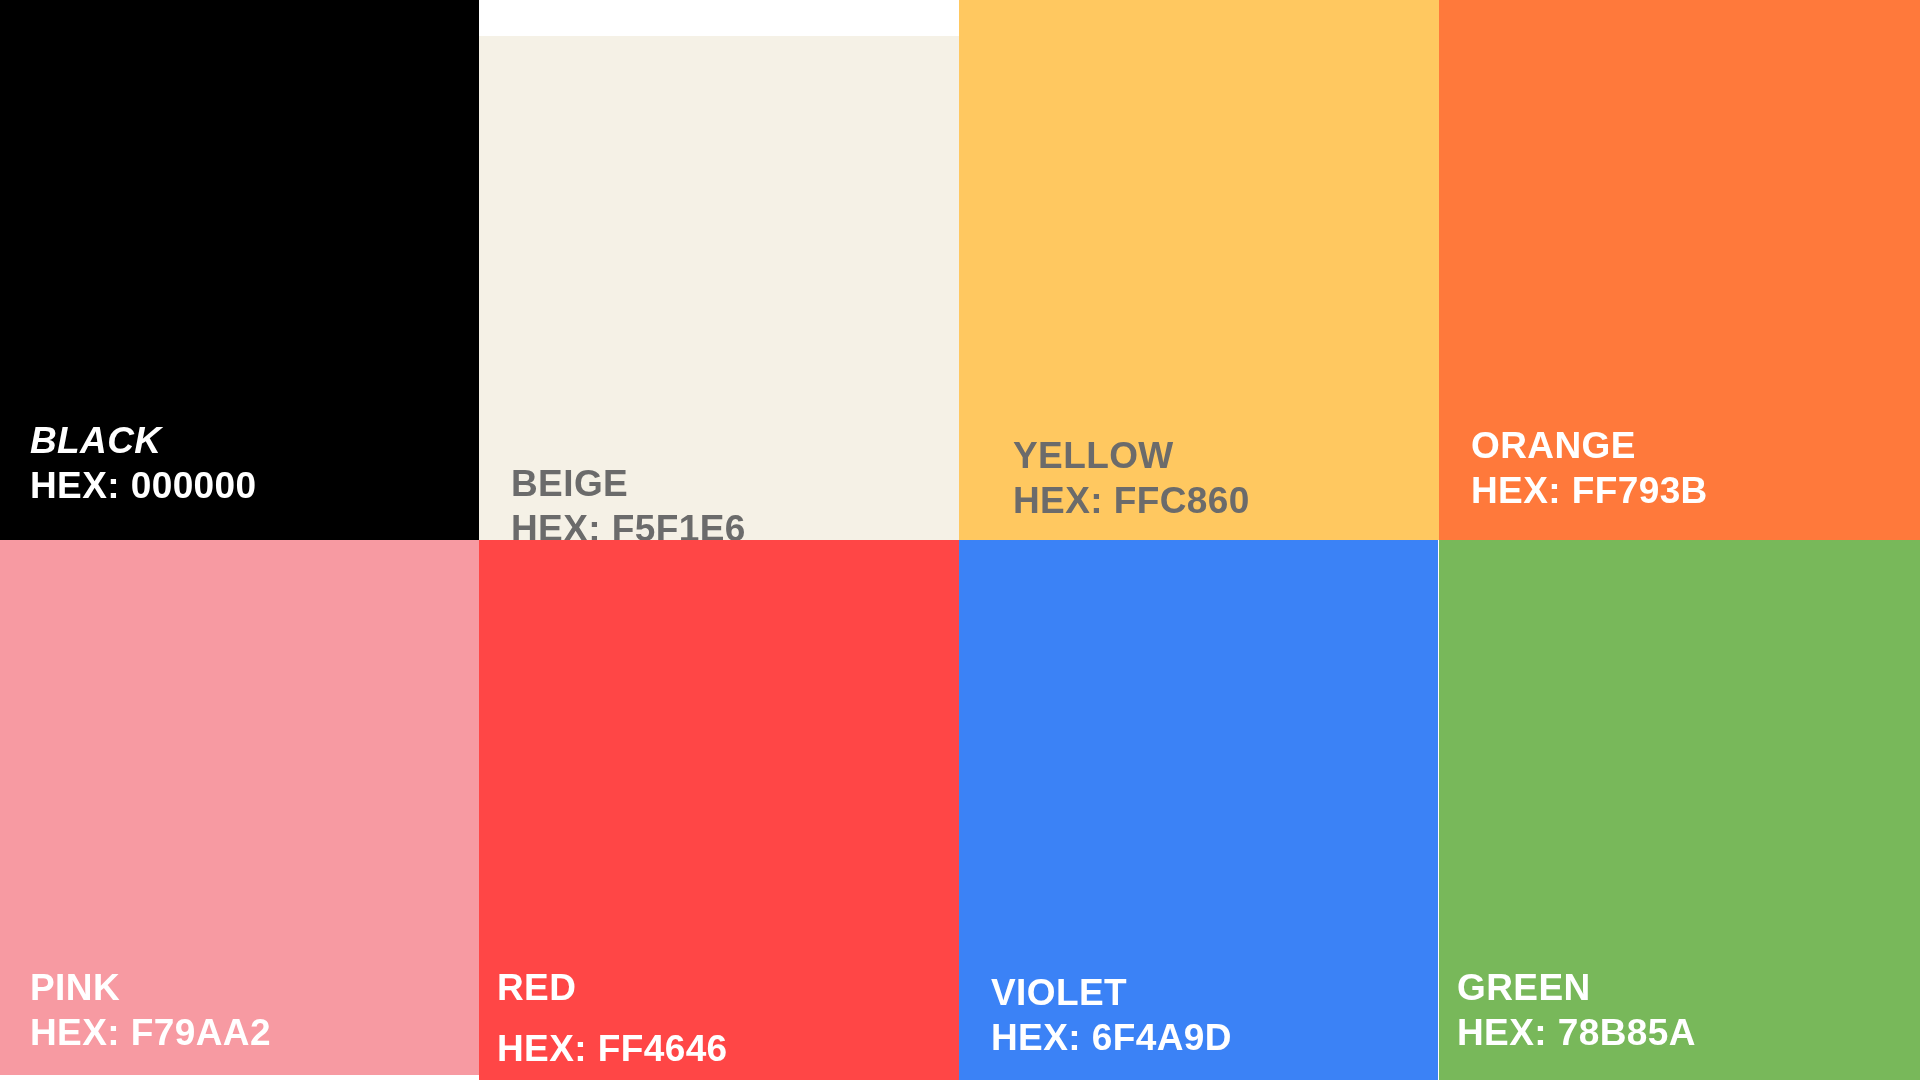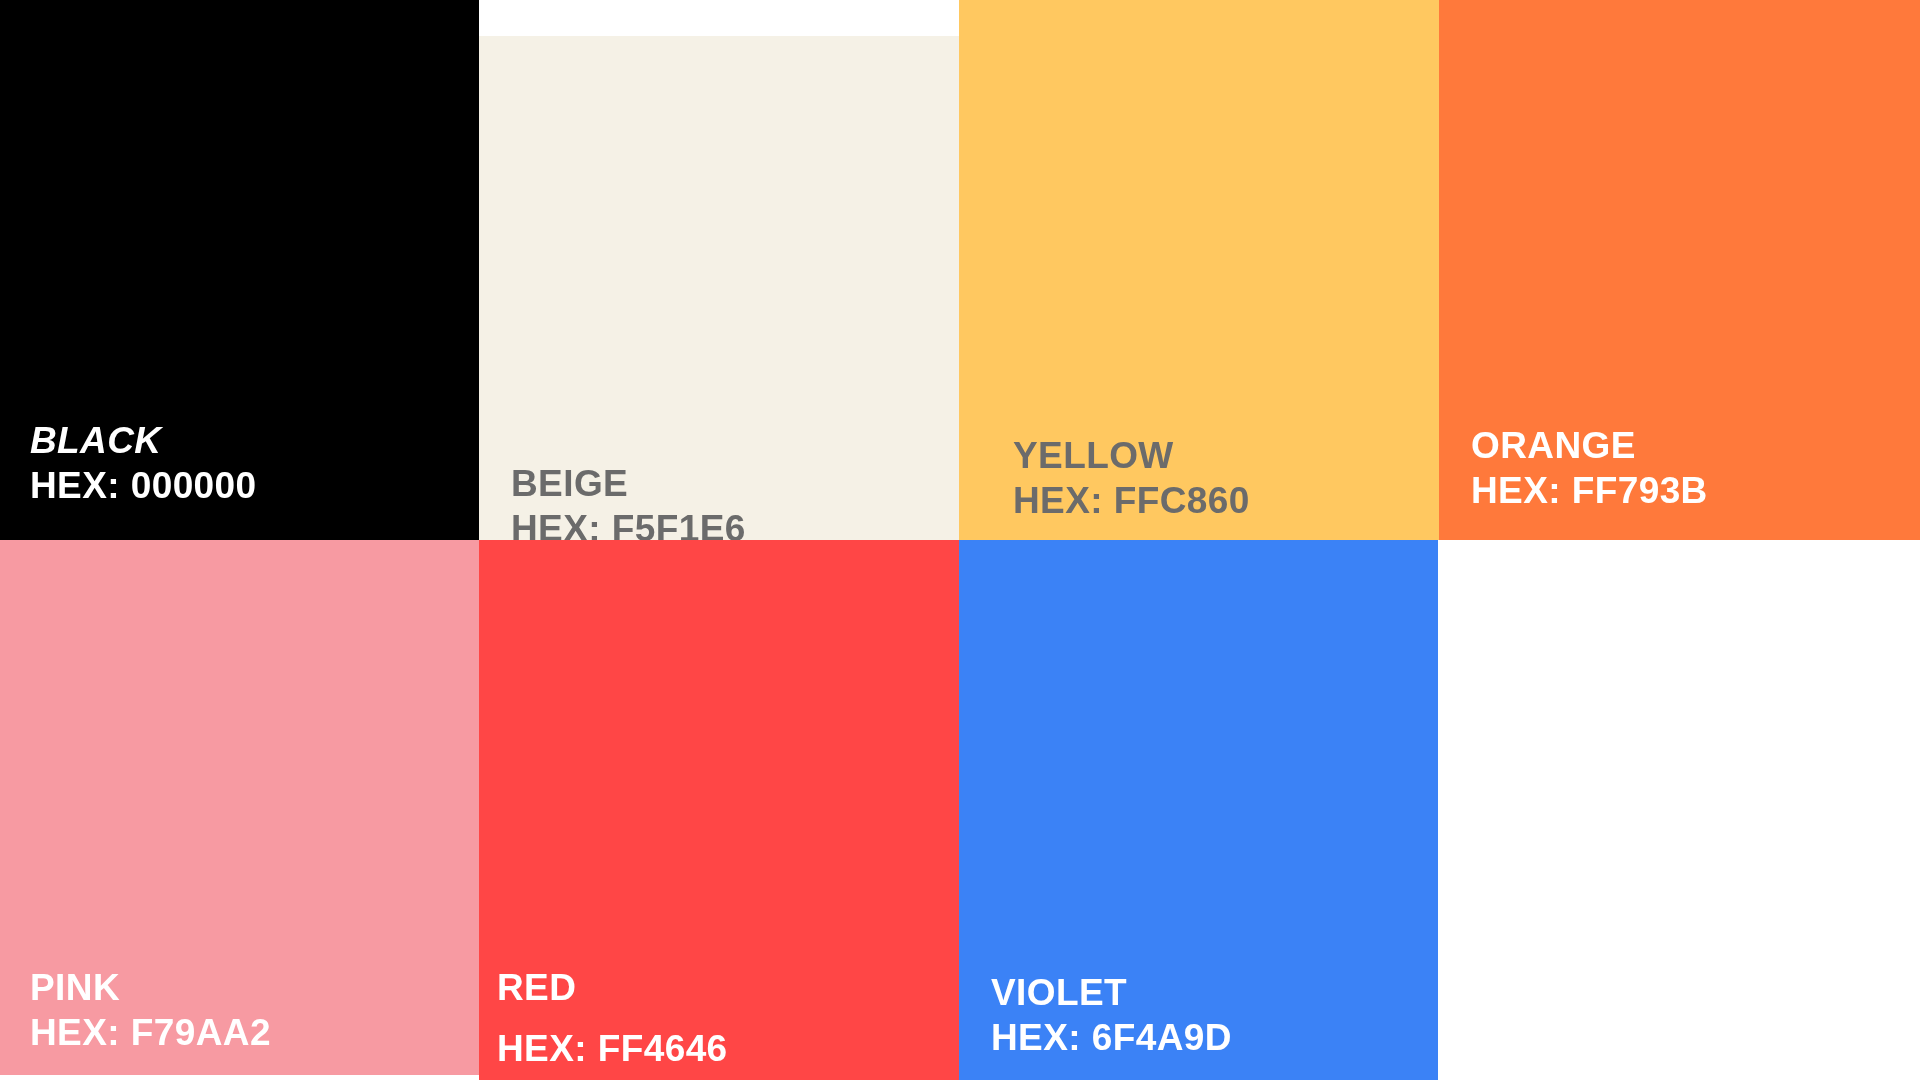--- a/index.html
+++ b/index.html
@@ -90,13 +90,19 @@
         <span class="swatch-name" style="color: rgb(255, 255, 255);">RED</span>
         <span class="swatch-hex" style="color: rgb(255, 255, 255); margin-top: 16px;">HEX: FF4646</span>
       </div>
     </div>
     <div class="swatch" style="left: 959px; top: 540px; width: 479px; height: 540px; background: #3b82f6;">
       <div class="swatch-label" style="top: 430px; padding-left: 32px;">
         <span class="swatch-name" style="color: rgb(255, 255, 255);">VIOLET</span>
         <span class="swatch-hex" style="color: rgb(255, 255, 255);">HEX: 6F4A9D</span>
       </div>
     </div>
+    <div class="swatch" style="left: 1439px; top: 540px; width: 481px; height: 540px; background: rgb(120, 184, 90);">
+      <div class="swatch-label" style="top: 425px; padding-left: 18px;">
+        <span class="swatch-name" style="color: rgb(255, 255, 255);">GREEN</span>
+        <span class="swatch-hex" style="color: rgb(255, 255, 255);">HEX: 78B85A</span>
+      </div>
+    </div>
   </div>
 
 </body></html>

